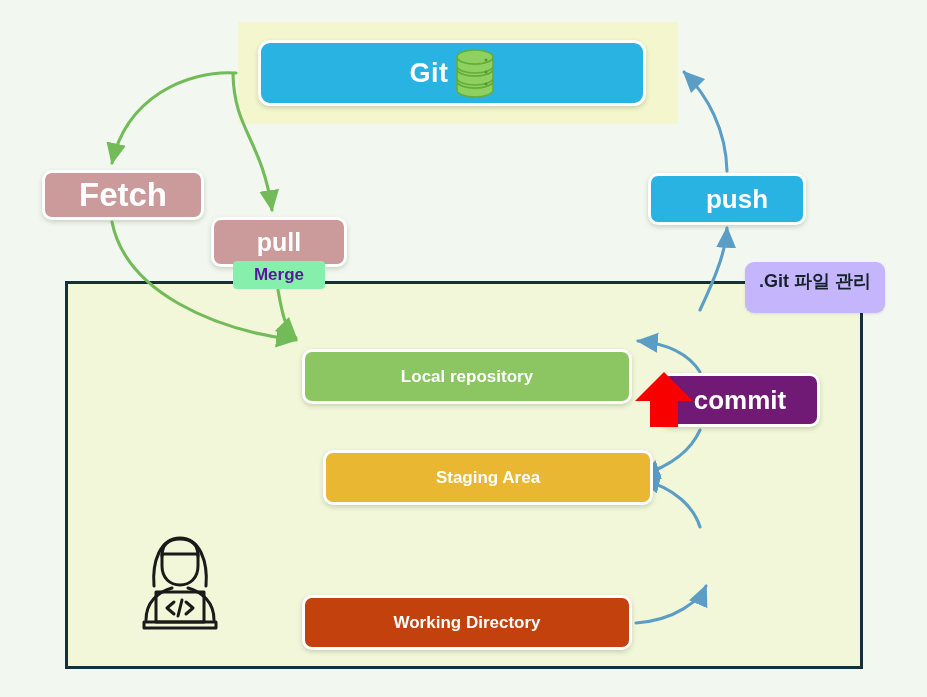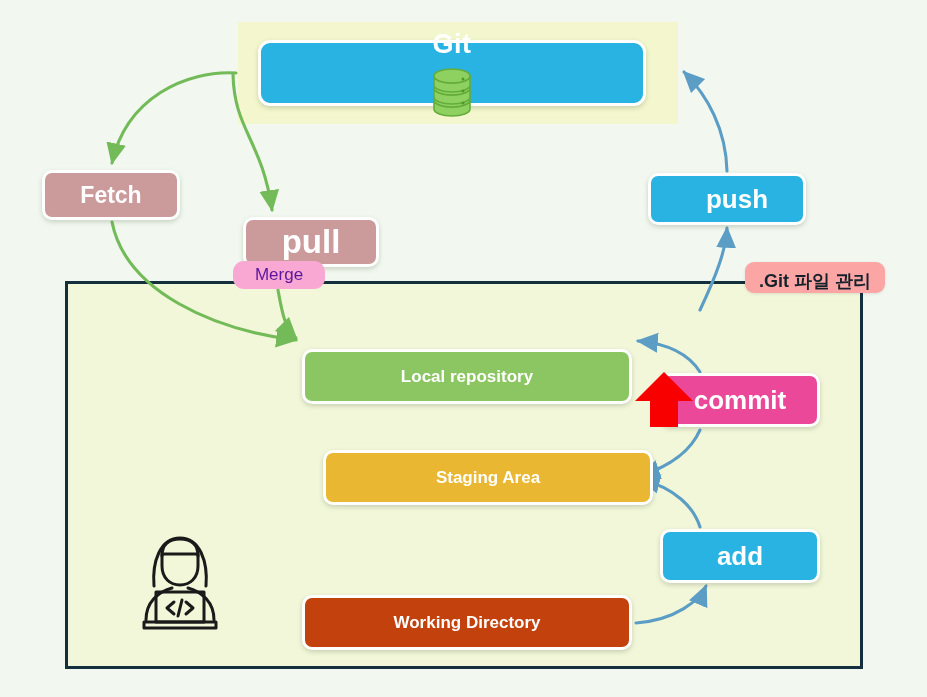--- a/index.html
+++ b/index.html
@@ -31,56 +31,55 @@
   
   #server-band{
     position:absolute;left:238px;top:22px;width:440px;height:102px;
     background:#f4f7cd;
   }
   #git-server{
     left:258px;top:40px;width:388px;height:66px;
     background:#29b3e3;border-radius:12px;
     font-size:27px;letter-spacing:.5px;
     gap:6px;
-    flex-direction:column;
   }
   #git-server .lbl{display:inline-block;}
 
   
   .db-icon{display:inline-block;width:40px;height:52px;position:relative;flex:0 0 auto;}
   .db-icon svg{display:block;}
 
   
-  #fetch{left:42px;top:170px;width:138px;height:50px;background:#cb9a9a;font-size:23px;}
-  #pull{left:211px;top:217px;width:136px;height:50px;background:#cb9a9a;font-size:33px;margin-left:32px;}
+  #fetch{left:42px;top:170px;width:162px;height:50px;background:#cb9a9a;font-size:33px;}
+  #pull{left:211px;top:217px;width:136px;height:50px;background:#cb9a9a;font-size:25px;}
 
   
   #merge{
     position:absolute;left:233px;top:261px;width:92px;height:28px;
-    background:#f9a8d4;color:#5b179b;border-radius:11px;
+    background:#86efac;color:#5b179b;border-radius:4px;
     display:flex;align-items:center;justify-content:center;
-    font-size:17px;font-weight:normal;
+    font-size:17px;font-weight:bold;
   }
 
   
   #push{left:648px;top:173px;width:158px;height:52px;background:#29b3e3;font-size:26px;padding-left:20px;}
-  #commit{left:660px;top:373px;width:160px;height:54px;background:#ec4899;font-size:26px;}
+  #commit{left:660px;top:373px;width:160px;height:54px;background:#701a75;font-size:26px;}
   #add{left:660px;top:529px;width:160px;height:54px;background:#29b3e3;font-size:26px;}
 
   
   #container{
     position:absolute;left:65px;top:281px;width:798px;height:388px;
     background:#f2f7d9;
     border:3px solid #13303c;
     box-sizing:border-box;
   }
   #git-file-badge{
     position:absolute;left:745px;top:262px;
-    padding:7px 14px 0 14px;
-    background:#fca5a5;color:#15222b;
+    padding:7px 14px 20px 14px;
+    background:#c4b5fd;color:#15222b;
     border-radius:9px;
     font-size:18px;font-weight:bold;
     white-space:nowrap;
     box-shadow:0 1px 3px rgba(0,0,0,.10);
   }
 
   
   #local-repo{left:302px;top:313px;width:330px;height:55px;background:#8cc663;font-size:17px;margin-top:36px;}
   #staging{left:302px;top:450px;width:330px;height:55px;background:#e9b731;font-size:17px;margin-left:21px;}
   #working-dir{left:302px;top:595px;width:330px;height:55px;background:#c2410c;font-size:17px;}
@@ -163,21 +162,20 @@
   <div id="merge">Merge</div>
   <div class="node" id="push">push</div>
 
   <div id="git-file-badge">.Git 파일 관리</div>
 
   <div class="node" id="local-repo">Local repository</div>
   <div class="node" id="staging">Staging Area</div>
   <div class="node" id="working-dir">Working Directory</div>
 
   <div class="node" id="commit">commit</div>
-  <div class="node" id="add">add</div>
 
   <div id="red-arrow">
     <svg width="62" height="60" viewBox="0 0 62 60">
       <path d="M31,2 L60,31 L45,31 L45,57 L17,57 L17,31 L2,31 Z" fill="#f90000"></path>
     </svg>
   </div>
 
   <div id="dev-icon">
     <svg width="104" height="104" viewBox="0 0 104 104" fill="none" stroke="#1a1a1a" stroke-width="3" stroke-linecap="round" stroke-linejoin="round">
 

